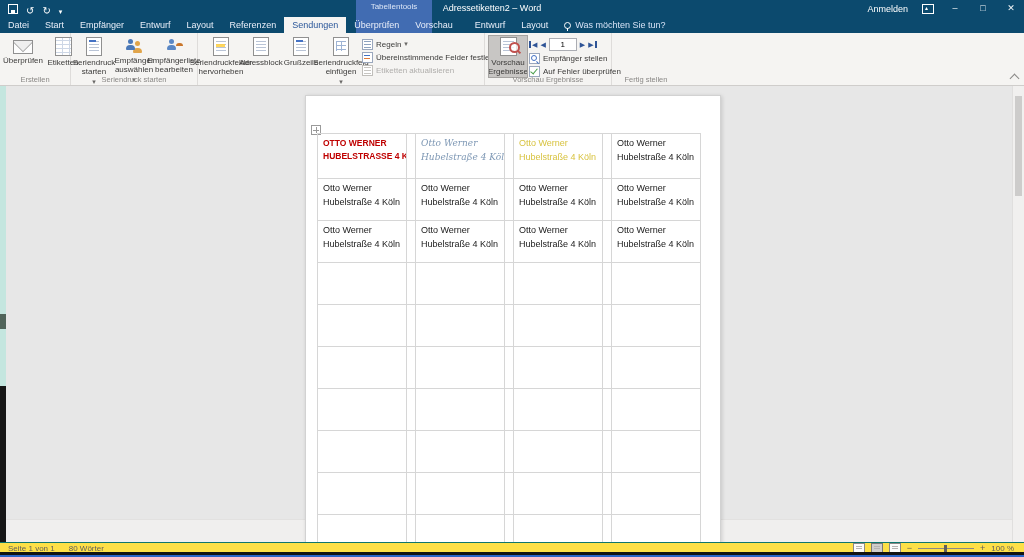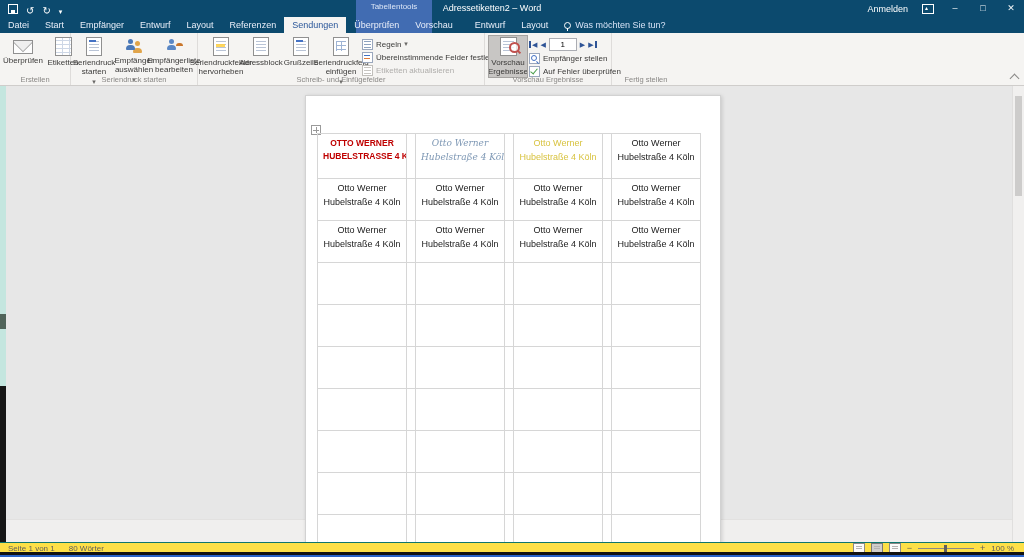--- a/index.html
+++ b/index.html
@@ -106,21 +106,21 @@
   .strip-dark{position:absolute;left:0;top:300px;width:6px;height:156px;background:#161616;z-index:3;}
   .page{position:absolute;left:305px;top:9px;width:414px;height:447px;background:#fff;border:1px solid #d2d2d2;box-shadow:1px 1px 4px rgba(0,0,0,.15);overflow:hidden;z-index:2;}
   .move-handle{position:absolute;left:5px;top:29px;width:8px;height:8px;border:1px solid #9a9a9a;
                background:linear-gradient(#9a9a9a,#9a9a9a) center/6px 1px no-repeat,
                           linear-gradient(#9a9a9a,#9a9a9a) center/1px 6px no-repeat,#fff;}
   .lbl-table{position:absolute;left:11px;top:37px;display:grid;grid-template-columns:89px 9px 89px 9px 89px 9px 89px;
              border-top:1px solid #d6d6d6;border-left:1px solid #d6d6d6;}
   .tc,.tg{border-right:1px solid #d6d6d6;border-bottom:1px solid #d6d6d6;height:42px;box-sizing:border-box;overflow:hidden;}
   .tc{padding:3px 5px;font-size:9px;line-height:1.5;color:#1a1a1a;}
   .tc.r0,.tg.r0{height:45px;}
-  .lname,.laddr{white-space:nowrap;text-align:center;}
+  .lname,.laddr{white-space:nowrap;}
   .s-red{color:#bf0000;font-weight:700;font-size:8.5px;}
   .s-script{font-family:"DejaVu Serif",serif;font-style:italic;color:#7d97b4;}
   .s-yellow{color:#d8c340;}
   .vscroll{position:absolute;right:0;top:0;width:11px;height:456px;background:#f1f0ef;border-left:1px solid #e0dfde;z-index:5;}
   .vscroll .sc-up,.vscroll .sc-down{position:absolute;left:0;width:11px;text-align:center;font-size:6px;color:#8a8886;}
   .vscroll .sc-up{top:1px;}
   .vscroll .sc-down{bottom:1px;}
   .vscroll .thumb{position:absolute;left:2px;top:10px;width:7px;height:100px;background:#cdcccb;}
   
   .statusbar{position:absolute;left:0;top:542px;width:1024px;height:10px;background:#fde047;border-top:1px solid #0f766e;
@@ -243,21 +243,20 @@
         </div>
         <div class="smallbtn">
           <span class="si si-match"></span>
           <span>Übereinstimmende Felder festlegen</span>
         </div>
         <div class="smallbtn disabled">
           <span class="si si-update"></span>
           <span>Etiketten aktualisieren</span>
         </div>
       </div>
-      <div class="rgroup-label">Schreib- und Einfügefelder</div>
     </div>
 
     <div class="rgroup" style="width:118px">
       <div class="bigbtn active" style="width:34px">
         <span class="i-preview">
             <span class="mag"></span>
           </span>
         <span class="cap">Vorschau Ergebnisse</span>
       </div>
       <div class="stack">

